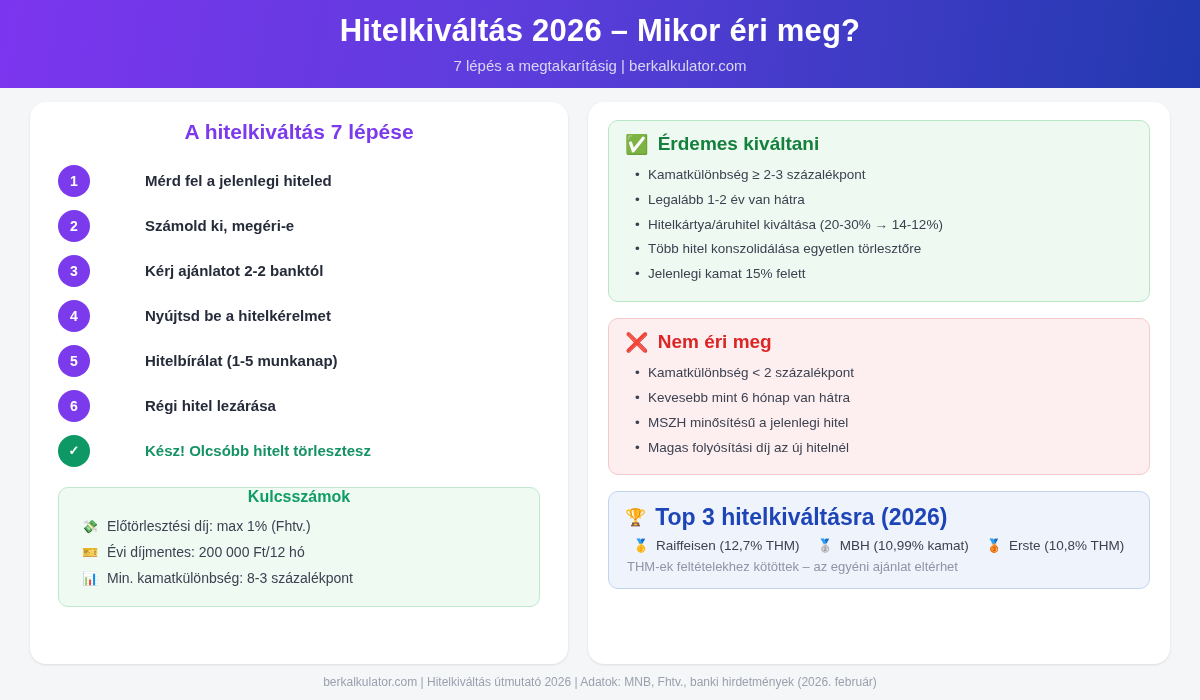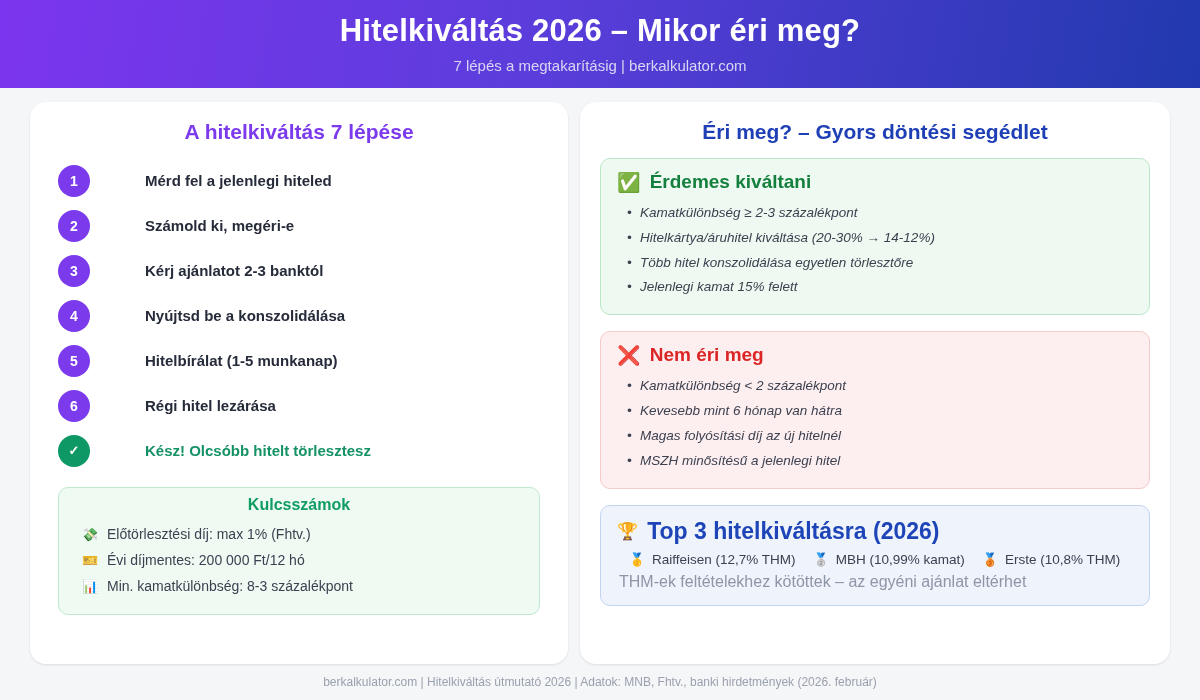--- a/index.html
+++ b/index.html
@@ -30,21 +30,21 @@
   .header .sub {
     color: #d9d6f3;
     font-size: 15px;
     font-weight: normal;
   }
 
   
   .body {
     flex: 1 1 auto;
     display: flex;
-    gap: 12px;
+    gap: 20px;
     padding: 14px 30px 0 30px;
   }
   .card {
     background: #ffffff;
     border-radius: 16px;
     box-shadow: 0 1px 3px rgba(16,24,40,.07), 0 1px 2px rgba(16,24,40,.04);
   }
   .card-left  { width: 538px; padding: 18px 20px 18px 20px; }
   .card-right { flex: 1 1 auto; padding: 18px 20px 18px 20px; }
 
@@ -67,21 +67,21 @@
   .step.done .step-badge { background: #0e9865; font-size: 13px; }
   .step-label { font-size: 15px; font-weight: bold; color: #262b3a; margin-left: 39px; }
   .step.done .step-label { color: #159265; }
 
   
   .keybox {
     margin: 14px 8px 0 8px;
     background: #effaf3;
     border: 1px solid #bfe8cf;
     border-radius: 10px;
-    padding: 8px 16px 14px 16px;
+    padding: 0 16px 14px 16px;
   }
   .keybox-title {
     text-align: center; color: #0f9d63;
     font-size: 16px; font-weight: bold; margin-bottom: 8px;
   }
   .keyrow {
     display: flex; align-items: center; gap: 8px;
     font-size: 14px; color: #3c4150; line-height: 1.85;
     padding-left: 6px;
   }
@@ -96,39 +96,39 @@
 
   .rbox-head { display: flex; align-items: center; gap: 9px; margin-bottom: 8px; }
   .rbox-head .hicon { font-size: 19px; line-height: 1; }
   .rbox-head .htext { font-size: 19px; font-weight: bold; }
   .rbox.good .htext { color: #15803d; }
   .rbox.bad  .htext { color: #dc2626; }
   .rbox.top  .htext { color: #1e45b8; font-size: 23px; }
   .rbox.top .hicon { font-size: 17px; }
   .rbox.top .rbox-head { margin-bottom: 6px; }
 
-  .rlist { list-style: none; padding-left: 10px; font-style: italic; }
+  .rlist { list-style: none; padding-left: 10px; }
   .rlist li {
     font-size: 13.5px; color: #3c4150;
     line-height: 1.84;
     position: relative; padding-left: 13px;
   }
   .rlist li::before {
     content: "•"; position: absolute; left: 0; top: 0; color: #3c4150;
   }
 
   .top-row {
     display: flex; align-items: center; justify-content: center;
     gap: 18px; font-size: 13.5px; color: #3c4150;
     padding: 1px 0 6px 0;
   }
   .top-item { display: flex; align-items: center; gap: 6px; white-space: nowrap; }
   .top-item .medal { font-size: 13px; }
   .top-note {
-    font-size: 16px; color: #8e95a6; padding-left: 2px;
+    font-size: 13px; color: #8e95a6; padding-left: 2px;
   }
 
   
   .footer {
     flex: 0 0 auto;
     height: 36px;
     display: flex; align-items: center; justify-content: center;
     font-size: 12px; color: #9aa1ae;
   }
 </style>
@@ -151,25 +151,25 @@
         <div class="step">
           <div class="step-badge">1</div>
           <div class="step-label">Mérd fel a jelenlegi hiteled</div>
         </div>
         <div class="step">
           <div class="step-badge">2</div>
           <div class="step-label">Számold ki, megéri-e</div>
         </div>
         <div class="step">
           <div class="step-badge">3</div>
-          <div class="step-label">Kérj ajánlatot 2-3 banktól</div>
+          <div class="step-label">Kérj ajánlatot 2-2 banktól</div>
         </div>
         <div class="step">
           <div class="step-badge">4</div>
-          <div class="step-label">Nyújtsd be a konszolidálása</div>
+          <div class="step-label">Nyújtsd be a hitelkérelmet</div>
         </div>
         <div class="step">
           <div class="step-badge">5</div>
           <div class="step-label">Hitelbírálat (1-5 munkanap)</div>
         </div>
         <div class="step">
           <div class="step-badge">6</div>
           <div class="step-label">Régi hitel lezárása</div>
         </div>
         <div class="step done">
@@ -189,45 +189,45 @@
           <span>Évi díjmentes: 200 000 Ft/12 hó</span>
         </div>
         <div class="keyrow">
           <span class="kicon">📊</span>
           <span>Min. kamatkülönbség: 8-3 százalékpont</span>
         </div>
       </div>
     </div>
 
     <div class="card card-right">
-      <div class="panel-title blue">Éri meg? – Gyors döntési segédlet</div>
 
       <div class="rbox good">
         <div class="rbox-head">
           <span class="hicon">✅</span>
           <span class="htext">Érdemes kiváltani</span>
         </div>
         <ul class="rlist">
           <li>Kamatkülönbség ≥ 2-3 százalékpont</li>
+          <li>Legalább 1-2 év van hátra</li>
           <li>Hitelkártya/áruhitel kiváltása (20-30% → 14-12%)</li>
           <li>Több hitel konszolidálása egyetlen törlesztőre</li>
           <li>Jelenlegi kamat 15% felett</li>
         </ul>
       </div>
 
       <div class="rbox bad">
         <div class="rbox-head">
           <span class="hicon">❌</span>
           <span class="htext">Nem éri meg</span>
         </div>
         <ul class="rlist">
           <li>Kamatkülönbség &lt; 2 százalékpont</li>
           <li>Kevesebb mint 6 hónap van hátra</li>
+          <li>MSZH minősítésű a jelenlegi hitel</li>
           <li>Magas folyósítási díj az új hitelnél</li>
-          <li>MSZH minősítésű a jelenlegi hitel</li>
         </ul>
       </div>
 
       <div class="rbox top">
         <div class="rbox-head">
           <span class="hicon">🏆</span>
           <span class="htext">Top 3 hitelkiváltásra (2026)</span>
         </div>
         <div class="top-row">
           <span class="top-item">

